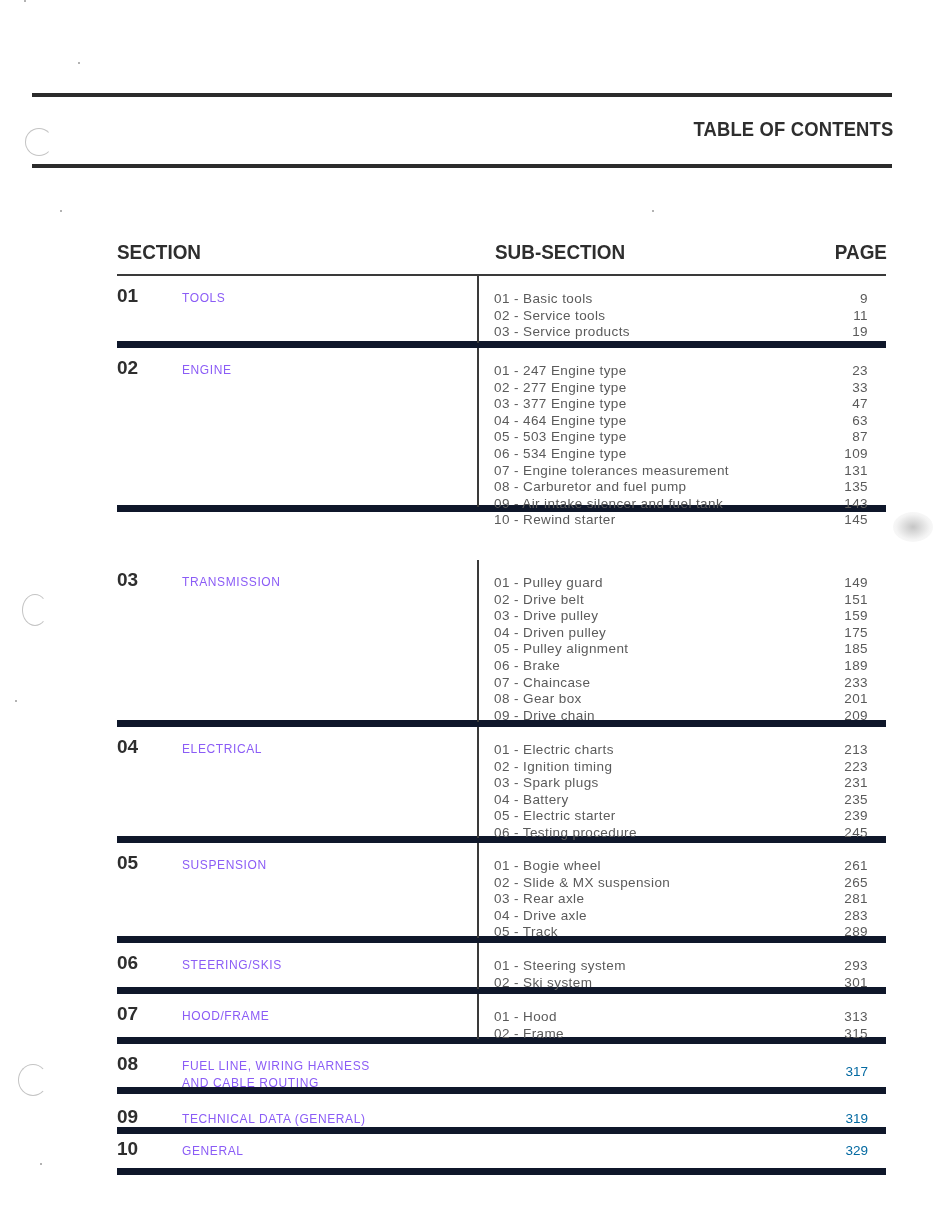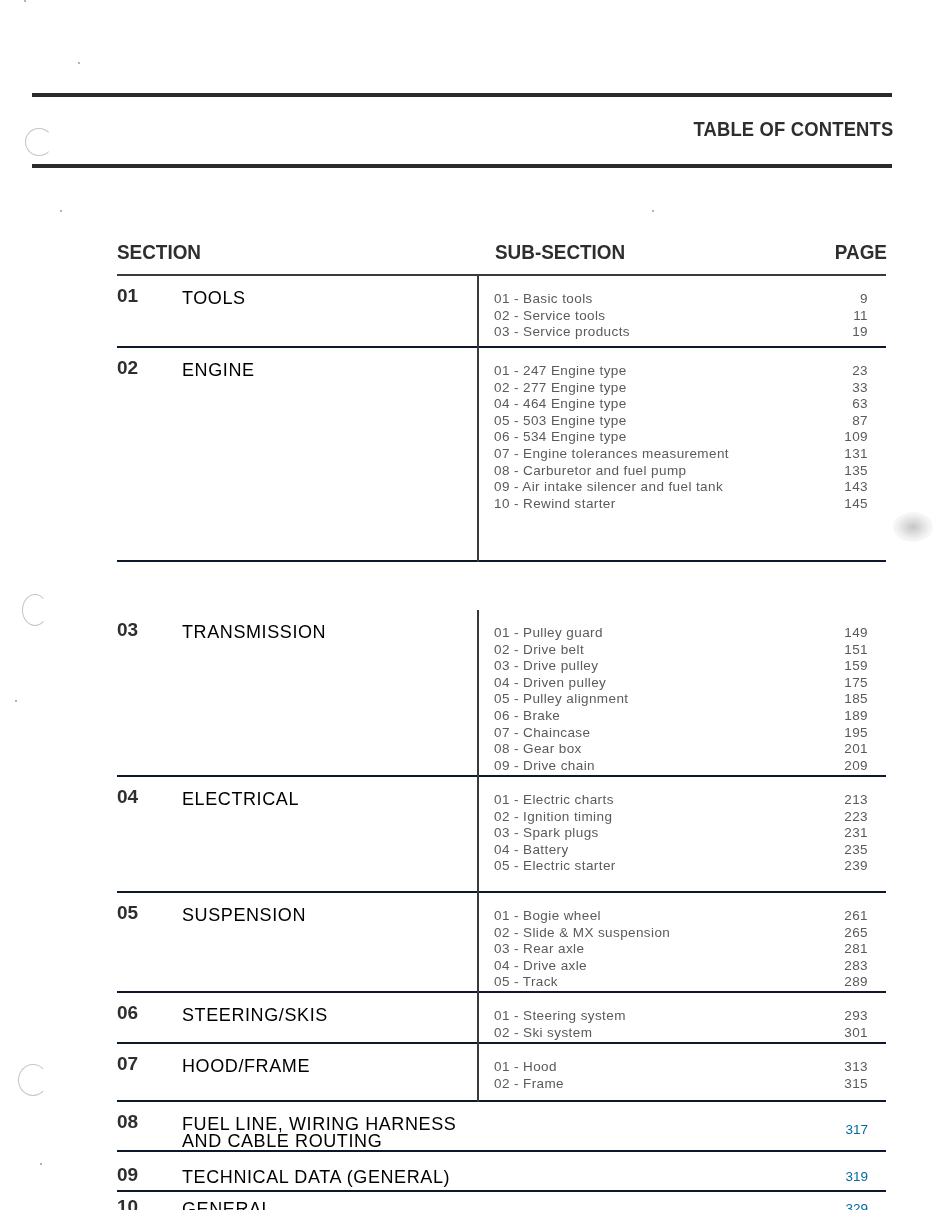--- a/index.html
+++ b/index.html
@@ -79,38 +79,38 @@
     left: 117px;
     top: 274px;
     width: 769px;
   }
   .table-head-rule {
     height: 2px;
     background: #3a3a3a;
   }
   .row {
     position: relative;
-    border-bottom: 2px solid #0f172a;
+    border-bottom: 7px solid #0f172a;
     box-sizing: border-box;
   }
   .row .num {
     position: absolute;
     left: 0;
     top: 9px;
     font-size: 19px;
     font-weight: bold;
     color: #2e2e2e;
   }
   .row .name {
     position: absolute;
     left: 65px;
     top: 14px;
-    font-size: 18px;
+    font-size: 12px;
     letter-spacing: 0.6px;
-    color: #000000;
+    color: #8b5cf6;
     line-height: 17px;
   }
   .row .divider {
     position: absolute;
     left: 360px;
     top: 0;
     bottom: -2px;
     width: 1.5px;
     background: #3a3a3a;
   }
@@ -175,32 +175,36 @@
           <span>02 - Service tools</span>
           <span class="pg">11</span>
         </div>
       <div class="sub">
           <span>03 - Service products</span>
           <span class="pg">19</span>
         </div>
     </div>
   </div>
 
-  <div class="row" style="height:214px;">
+  <div class="row" style="height:164px;">
     <div class="num">02</div>
     <div class="name">ENGINE</div>
     <div class="divider"></div>
     <div class="subs">
       <div class="sub">
           <span>01 - 247 Engine type</span>
           <span class="pg">23</span>
         </div>
       <div class="sub">
           <span>02 - 277 Engine type</span>
           <span class="pg">33</span>
+        </div>
+      <div class="sub">
+          <span>03 - 377 Engine type</span>
+          <span class="pg">47</span>
         </div>
       <div class="sub">
           <span>04 - 464 Engine type</span>
           <span class="pg">63</span>
         </div>
       <div class="sub">
           <span>05 - 503 Engine type</span>
           <span class="pg">87</span>
         </div>
       <div class="sub">
@@ -250,21 +254,21 @@
       <div class="sub">
           <span>05 - Pulley alignment</span>
           <span class="pg">185</span>
         </div>
       <div class="sub">
           <span>06 - Brake</span>
           <span class="pg">189</span>
         </div>
       <div class="sub">
           <span>07 - Chaincase</span>
-          <span class="pg">195</span>
+          <span class="pg">233</span>
         </div>
       <div class="sub">
           <span>08 - Gear box</span>
           <span class="pg">201</span>
         </div>
       <div class="sub">
           <span>09 - Drive chain</span>
           <span class="pg">209</span>
         </div>
     </div>
@@ -288,20 +292,24 @@
           <span class="pg">231</span>
         </div>
       <div class="sub">
           <span>04 - Battery</span>
           <span class="pg">235</span>
         </div>
       <div class="sub">
           <span>05 - Electric starter</span>
           <span class="pg">239</span>
         </div>
+      <div class="sub">
+          <span>06 - Testing procedure</span>
+          <span class="pg">245</span>
+        </div>
     </div>
   </div>
 
   <div class="row" style="height:100px;">
     <div class="num">05</div>
     <div class="name">SUSPENSION</div>
     <div class="divider"></div>
     <div class="subs">
       <div class="sub">
           <span>01 - Bogie wheel</span>
@@ -335,21 +343,21 @@
           <span>01 - Steering system</span>
           <span class="pg">293</span>
         </div>
       <div class="sub">
           <span>02 - Ski system</span>
           <span class="pg">301</span>
         </div>
     </div>
   </div>
 
-  <div class="row" style="height:58px;">
+  <div class="row" style="height:50px;">
     <div class="num">07</div>
     <div class="name">HOOD/FRAME</div>
     <div class="divider"></div>
     <div class="subs">
       <div class="sub">
           <span>01 - Hood</span>
           <span class="pg">313</span>
         </div>
       <div class="sub">
           <span>02 - Frame</span>

